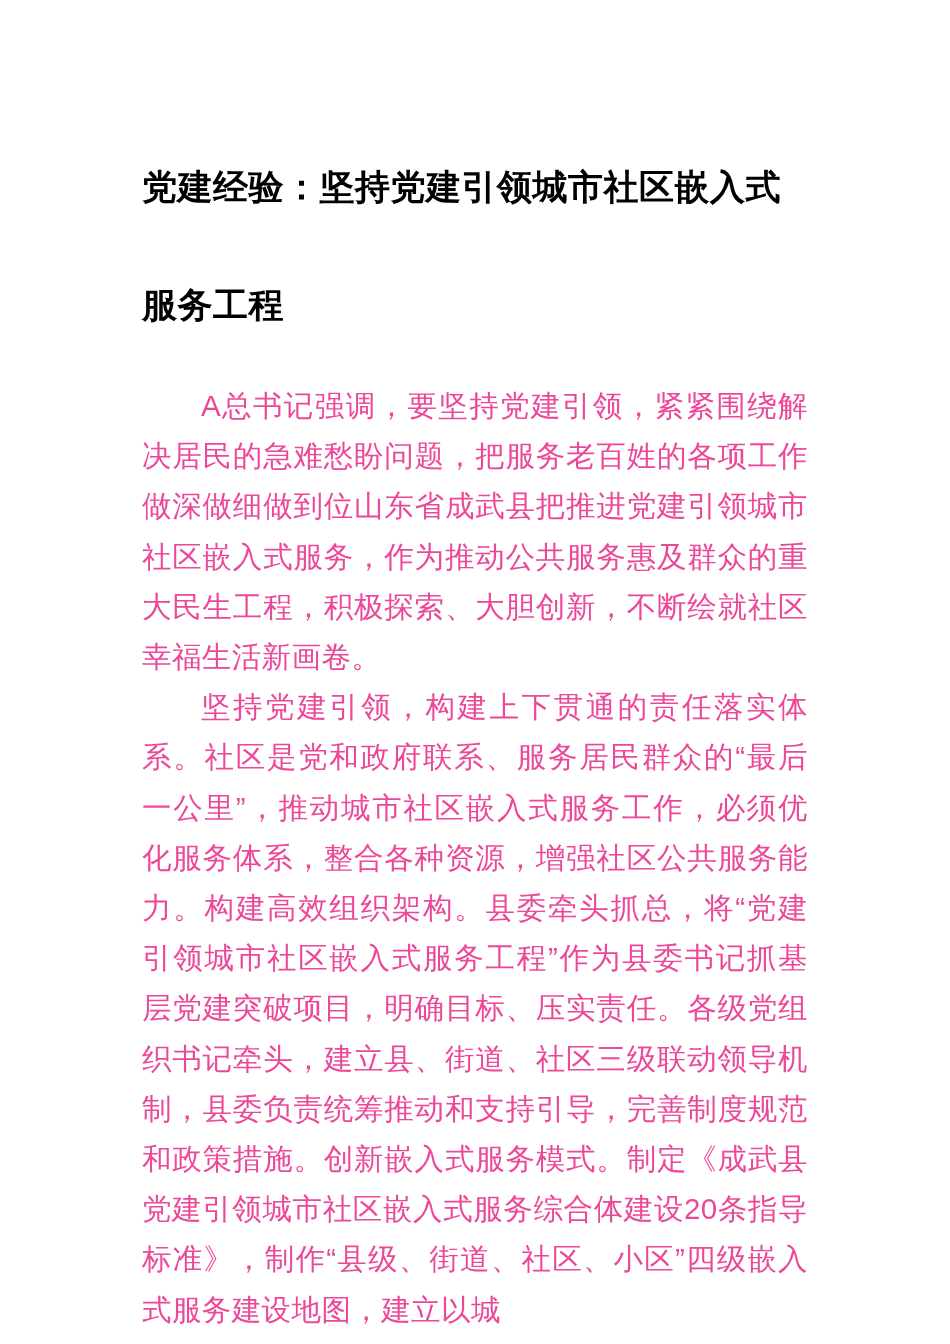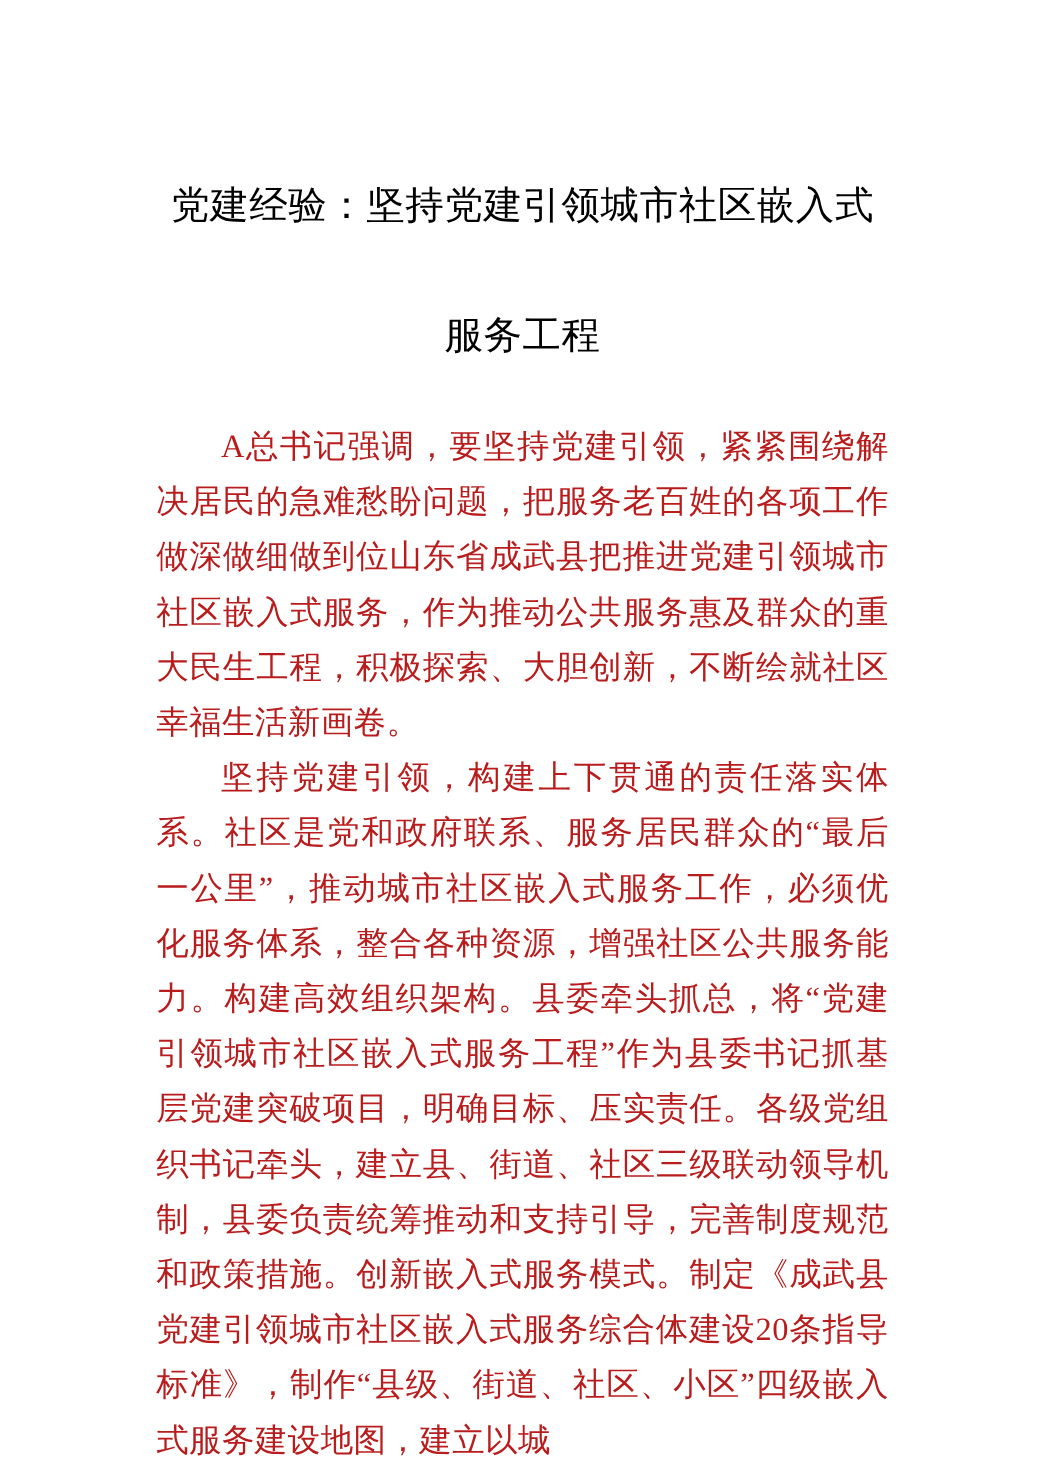--- a/index.html
+++ b/index.html
@@ -33,45 +33,45 @@
   }
 
   
   .doc-title {
     margin: 0;
     padding: 0;
     position: absolute;
     top: 128px;
     left: 0;
     width: 666px;
-    text-align: center;
+    text-align: left;
     font-family: "DejaVu Sans", "Liberation Sans", sans-serif;
-    font-weight: 400;
+    font-weight: 700;
     font-size: 35px;
     line-height: 118px;
     color: #000000;
     letter-spacing: 0.5px;
     white-space: pre-line;
   }
 
   
   .body-block {
     position: absolute;
     top: 381px;
     left: 0;
     width: 666px;
   }
 
   .para {
     margin: 0 0 0 0;
     padding: 0;
-    font-family: Liberation Serif, serif;
+    font-family: Liberation Sans, sans-serif;
     font-size: 29.5px;
     line-height: 50.2px;
-    color: #b91c1c;
+    color: #ec4899;
     text-align: justify;
     text-justify: inter-ideograph;
     text-indent: 2em;
     letter-spacing: 0.4px;
     word-break: break-all;
     -ms-hyphens: none;
     hyphens: none;
   }
 
   

